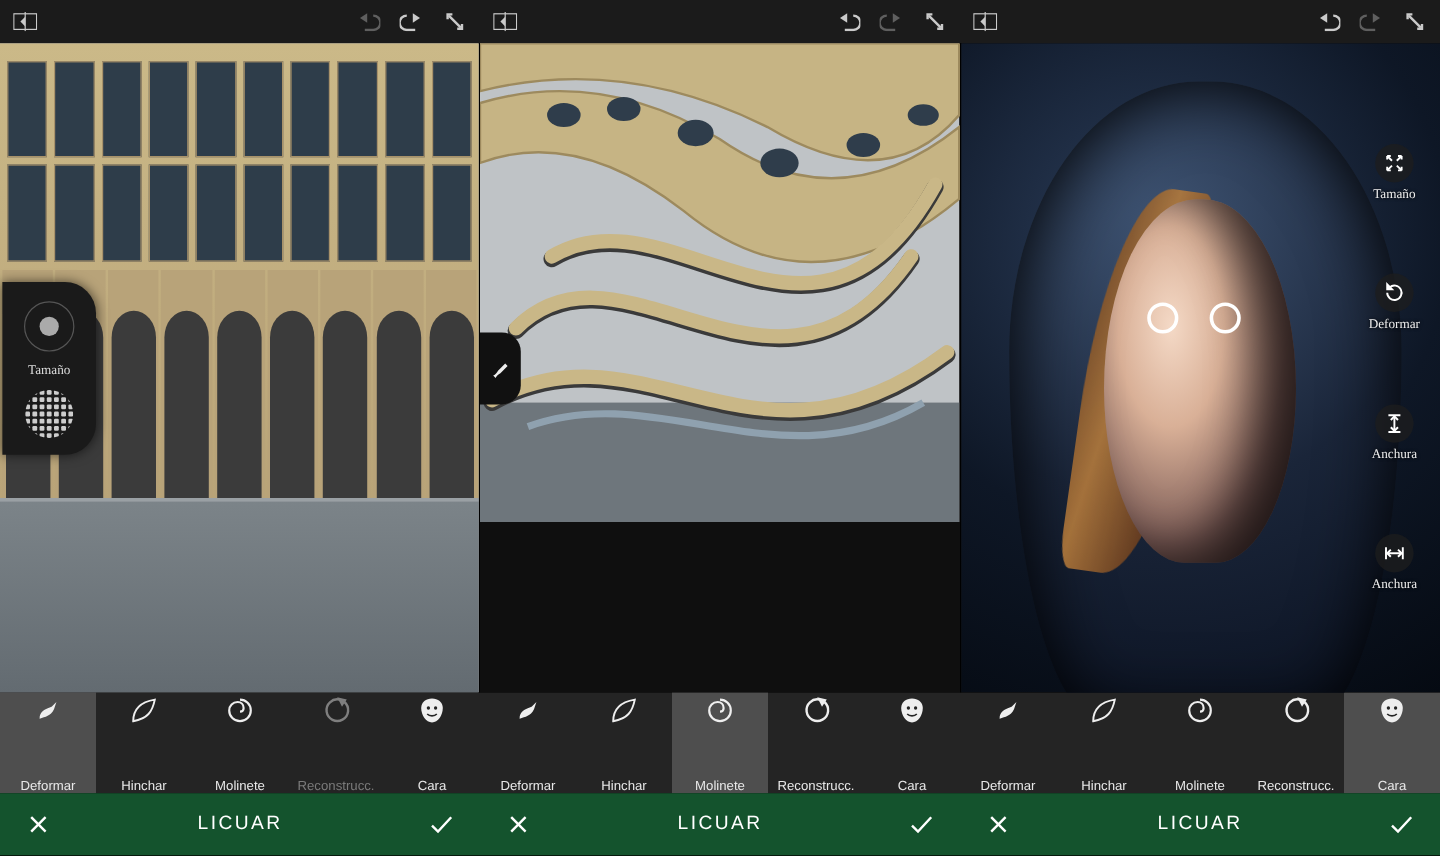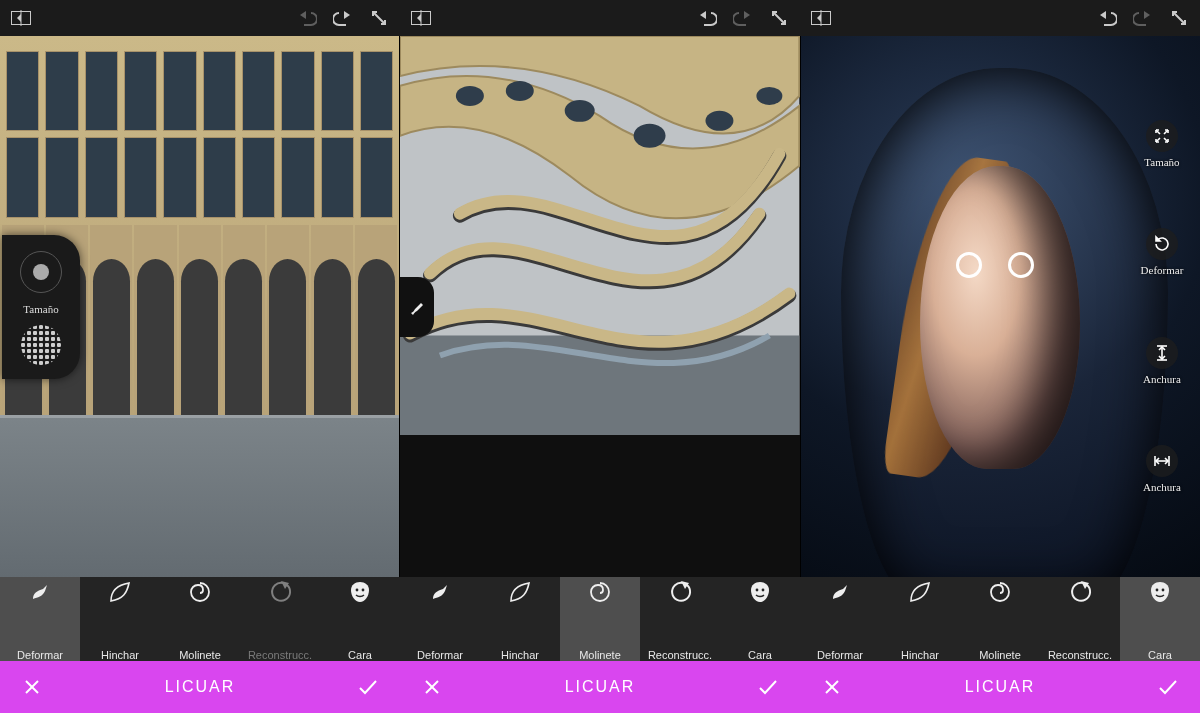--- a/index.html
+++ b/index.html
@@ -48,21 +48,21 @@
   .ft-ico { width:32px; height:32px; border-radius:50%; background:rgba(30,30,30,0.75); display:flex; align-items:center; justify-content:center; }
   .ft-label { font-size:11px; color:#eee; text-shadow:0 0 3px #000; }
   
   .toolrow { height:84px; background:#242424; display:flex; }
   .toolseg { flex:1 1 0; display:flex; }
   .tool { flex:1; display:flex; flex-direction:column; align-items:center; justify-content:space-between; gap:6px; cursor:pointer; color:#e8e8e8; font-size:11px; }
   .tool .ti { width:30px; height:30px; display:flex; align-items:center; justify-content:center; }
   .tool.sel { background:#4e4e4e; }
   .tool.dim { color:#7a7a7a; }
   .tool.dim .ti svg { opacity:0.45; }
-  .confirmrow { height:52px; background:#d946ef; display:flex; }
+  .confirmrow { height:52px; background:#14532d; display:flex; }
   .confseg { flex:1 1 0; display:flex; align-items:center; }
   .cx { width:64px; display:flex; align-items:center; justify-content:center; cursor:pointer; }
   .ctitle { flex:1; text-align:center; font-size:16px; letter-spacing:2px; color:#fff; }
   .ck { width:64px; display:flex; align-items:center; justify-content:center; cursor:pointer; }
   svg { display:block; }
 </style>
 </head>
 <body>
 
 <div class="app">

